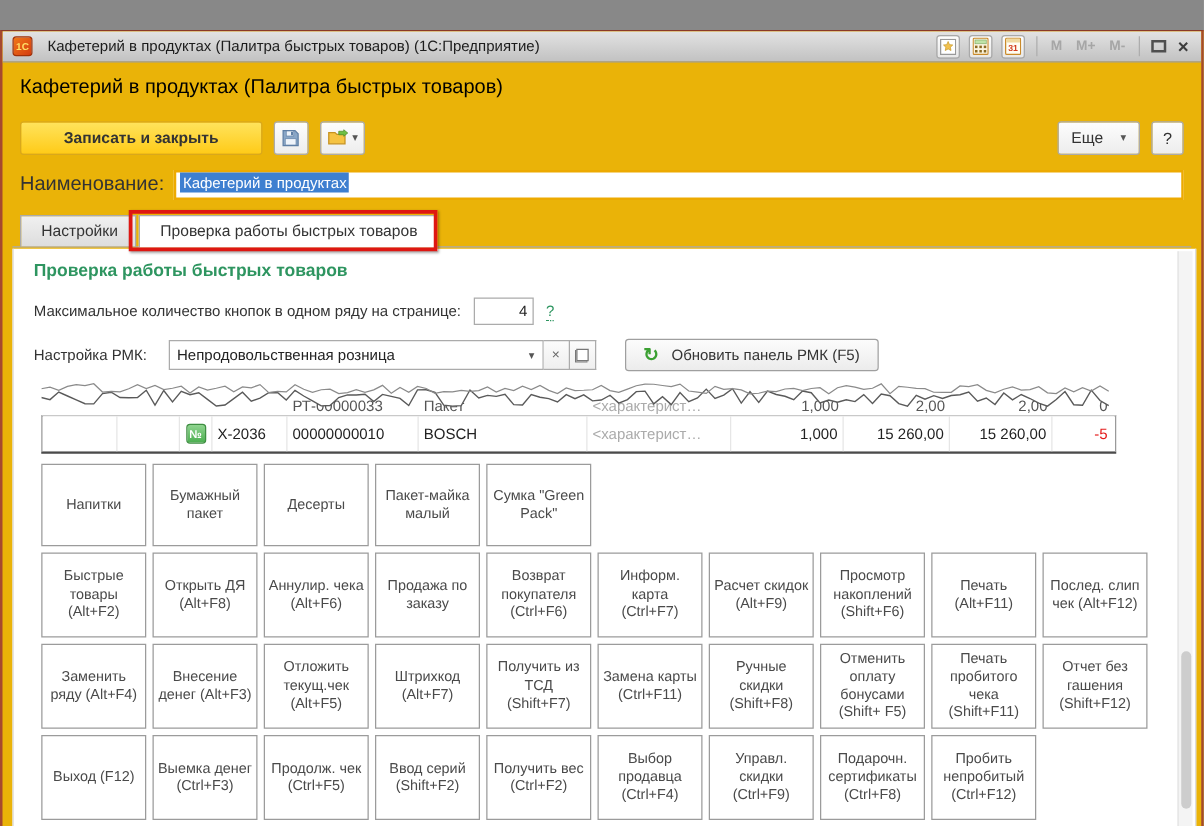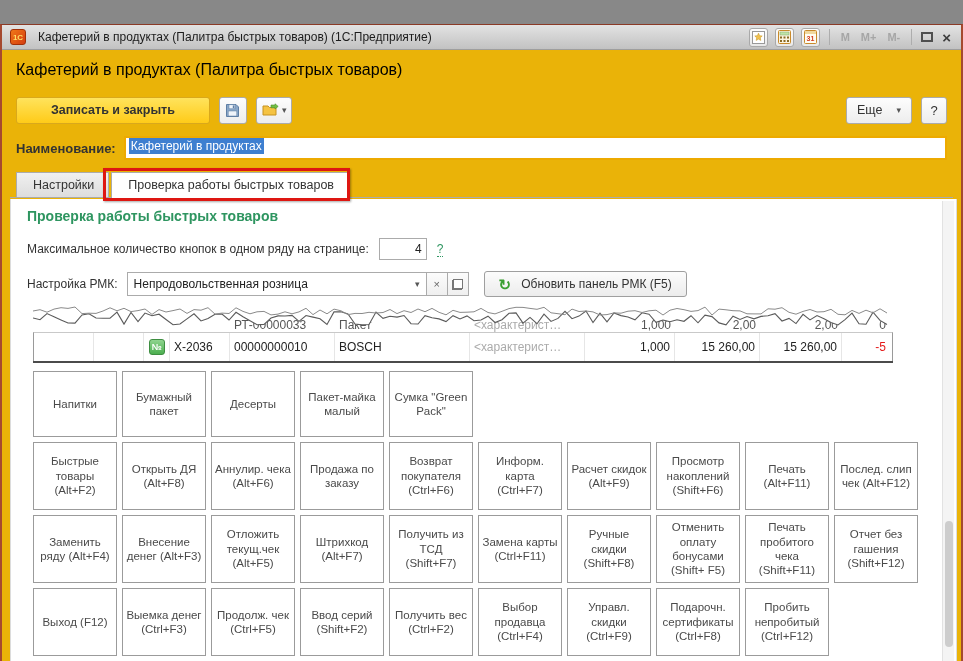--- a/index.html
+++ b/index.html
@@ -54,21 +54,21 @@
     background:linear-gradient(#FDFDFD,#EDEDED); border:1px solid #ABABAB; border-radius:3px;
     display:flex; align-items:center; gap:14px;
   }
   .btn-help{
     height:27px; width:26px; font-size:13px; color:#333;
     background:linear-gradient(#FDFDFD,#EDEDED); border:1px solid #ABABAB; border-radius:3px;
     display:flex; align-items:center; justify-content:center;
   }
   
   .name-row{ position:absolute; top:111px; left:14px; right:14px; display:flex; align-items:center; gap:8px; }
-  .name-row label{ font-size:13px; color:#333;font-weight:bold; }
+  .name-row label{ font-size:16px; color:#333; }
   .name-input{
     flex:1; height:24px; border:2px solid #EDAA00; background:#fff;
     display:flex; align-items:flex-start; padding:0 3px; font-size:12px;
   }
   .sel-text{ background:#3E7FD0; color:#fff; padding:1px 2px; }
   
   .tabbar{
     position:absolute; top:147px; left:8px; right:8px; height:26px;
     display:flex; align-items:flex-end; padding-left:6px;
     border-bottom:1px solid #ABABAB;
@@ -90,21 +90,21 @@
     border-left:1px solid #DCDCDC; border-right:1px solid #DCDCDC; border-bottom:1px solid #DCDCDC;
   }
   .panel-heading{ position:absolute; top:9px; left:16px; font-size:14px; font-weight:bold; color:#2E9560; }
   .max-row{ position:absolute; top:39px; left:16px; display:flex; align-items:center; gap:10px; }
   .max-row label{ font-size:12px; color:#333; }
   .num-input{
     width:48px; height:22px; border:1px solid #ABABAB; background:#fff;
     font-size:12px; color:#222; display:flex; align-items:center; justify-content:flex-end; padding:0 4px;
   }
   .help-link{ font-size:12px; color:#2E9560; border-bottom:1px dotted #2E9560; cursor:pointer; }
-  .rmk-row{ position:absolute; top:72px; left:16px; display:flex; align-items:center; gap:9px; }
+  .rmk-row{ position:absolute; top:72px; left:16px; display:flex; align-items:center; gap:17px; }
   .rmk-row label{ font-size:12px; color:#333; }
   .combo{ display:flex; align-items:stretch; }
   .combo-field{
     width:300px; height:24px; border:1px solid #ABABAB; background:#fff;
     display:flex; align-items:center; font-size:12px; color:#222; padding:0 6px;
   }
   .combo-field .caret{ margin-left:auto; }
   .mini-btn{
     width:21px; height:24px; border:1px solid #ABABAB; border-left:none;
     background:linear-gradient(#FCFCFC,#EFEFEF); display:flex; align-items:center; justify-content:center;

